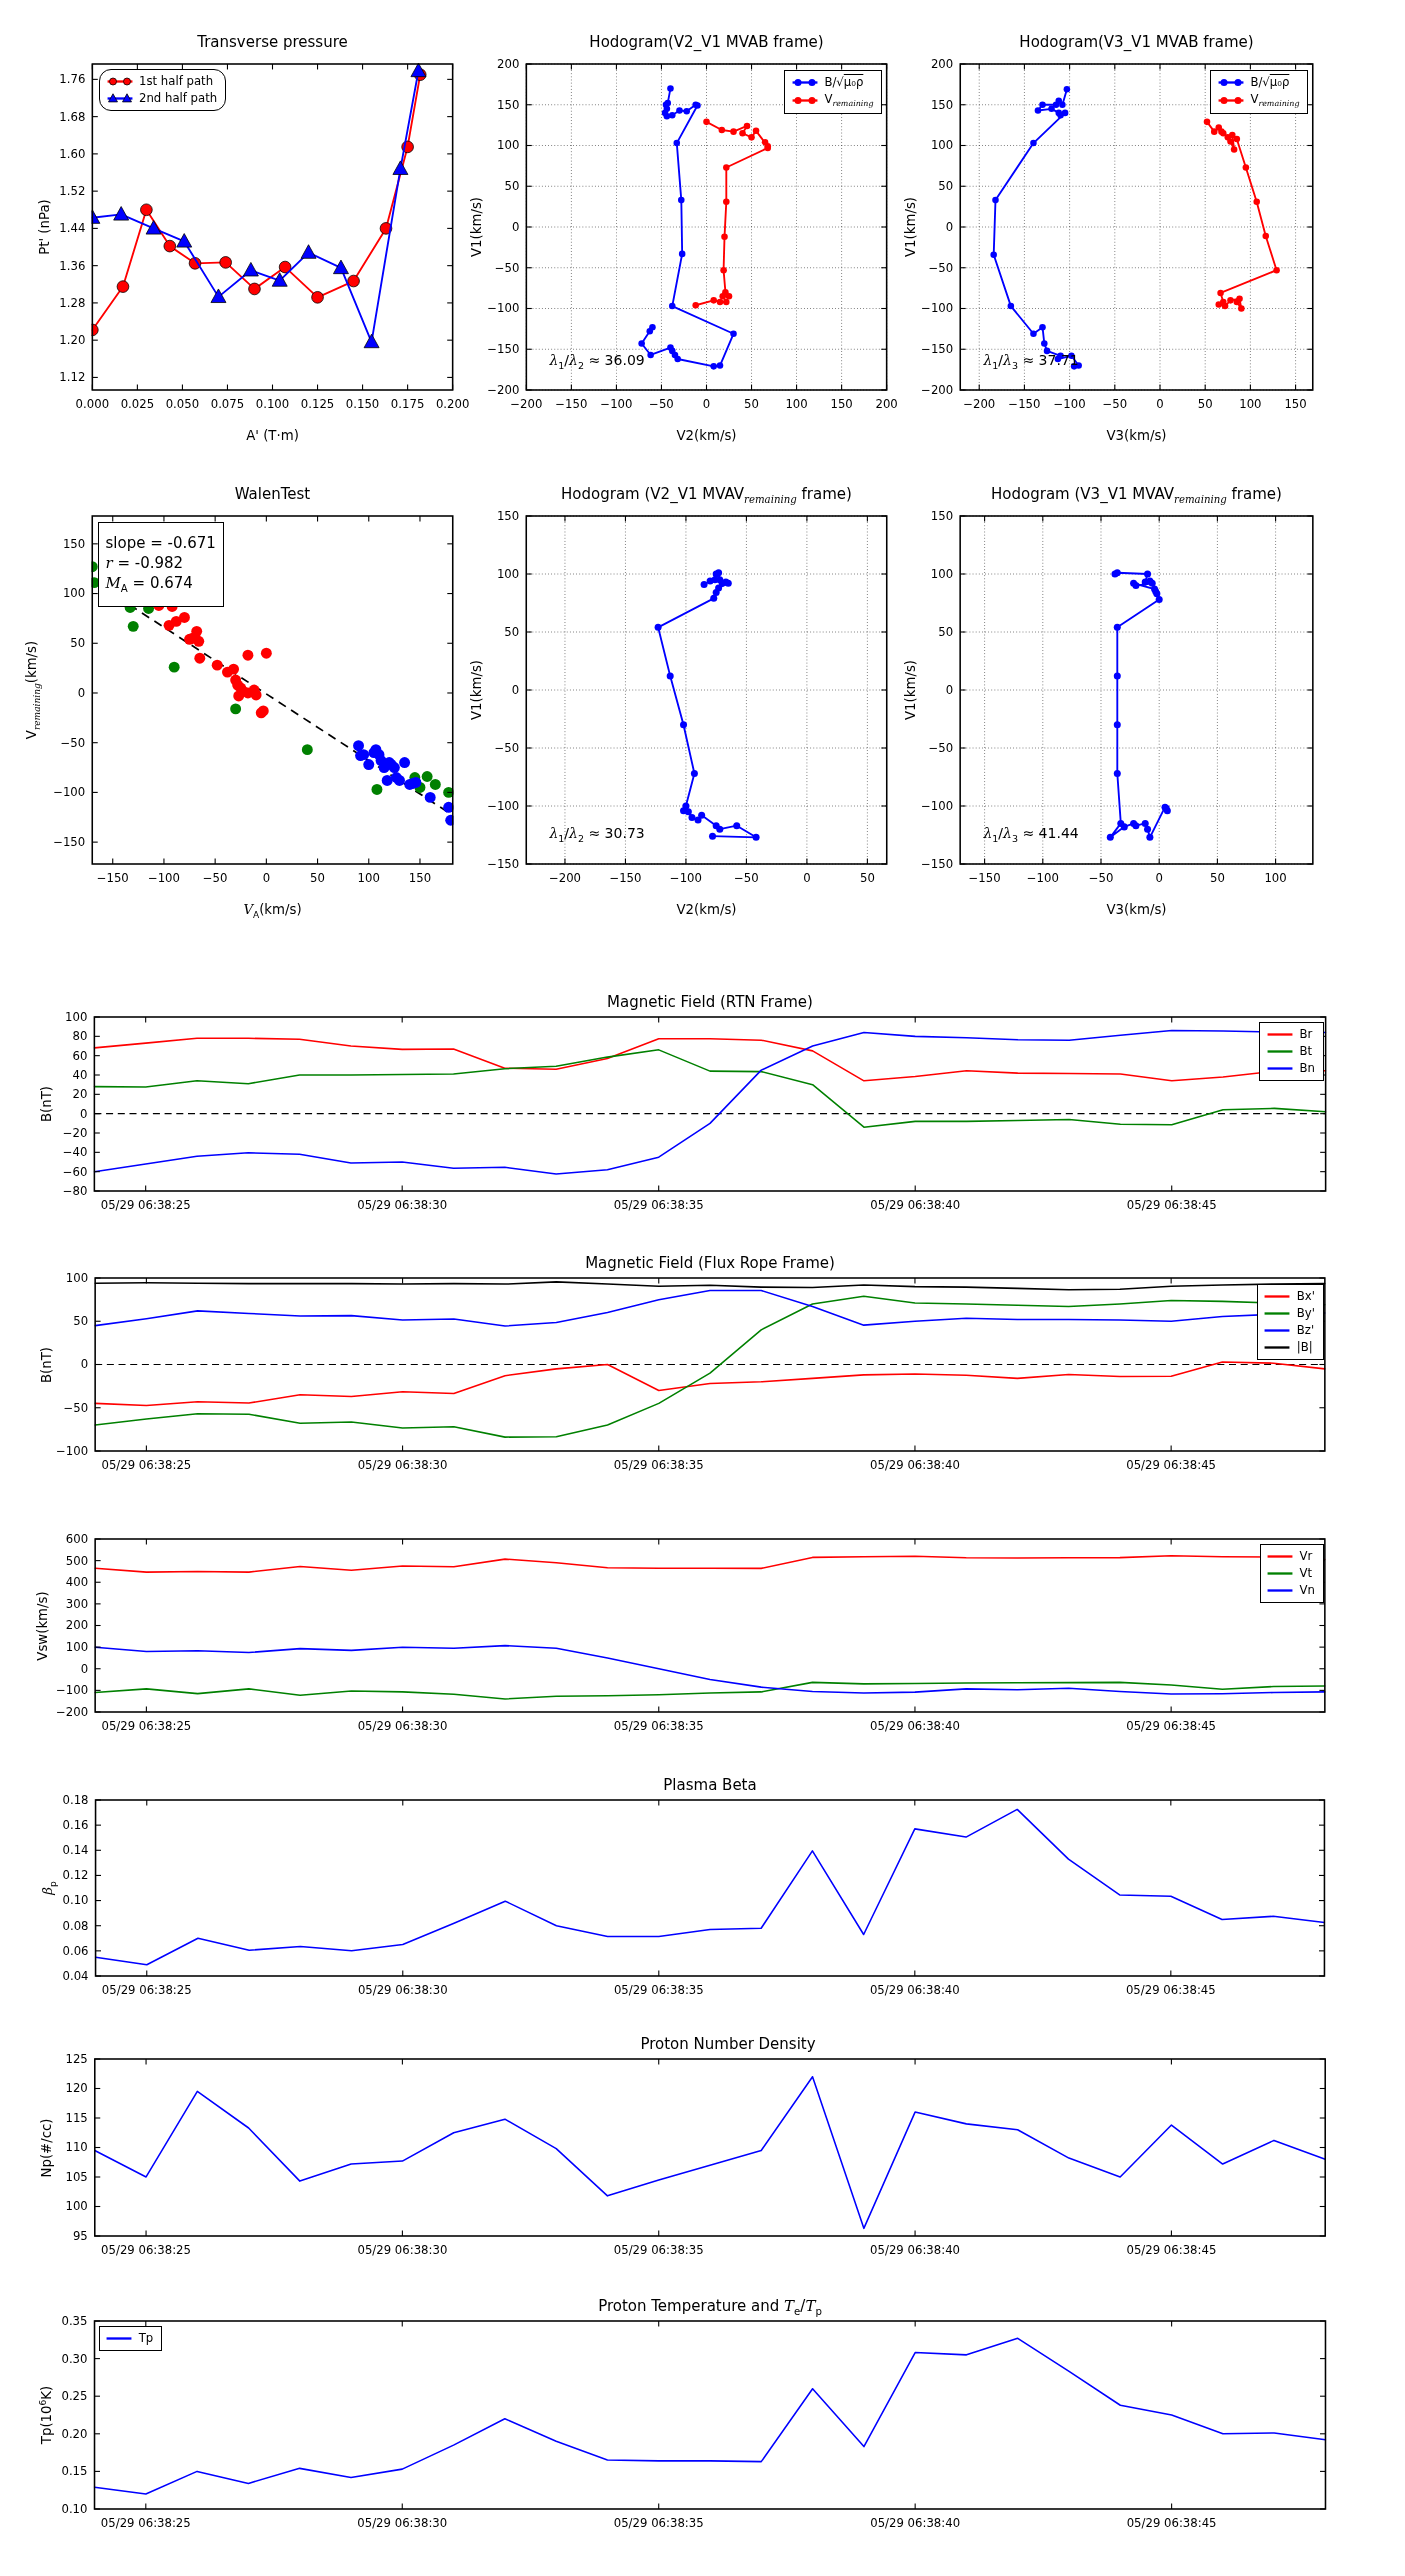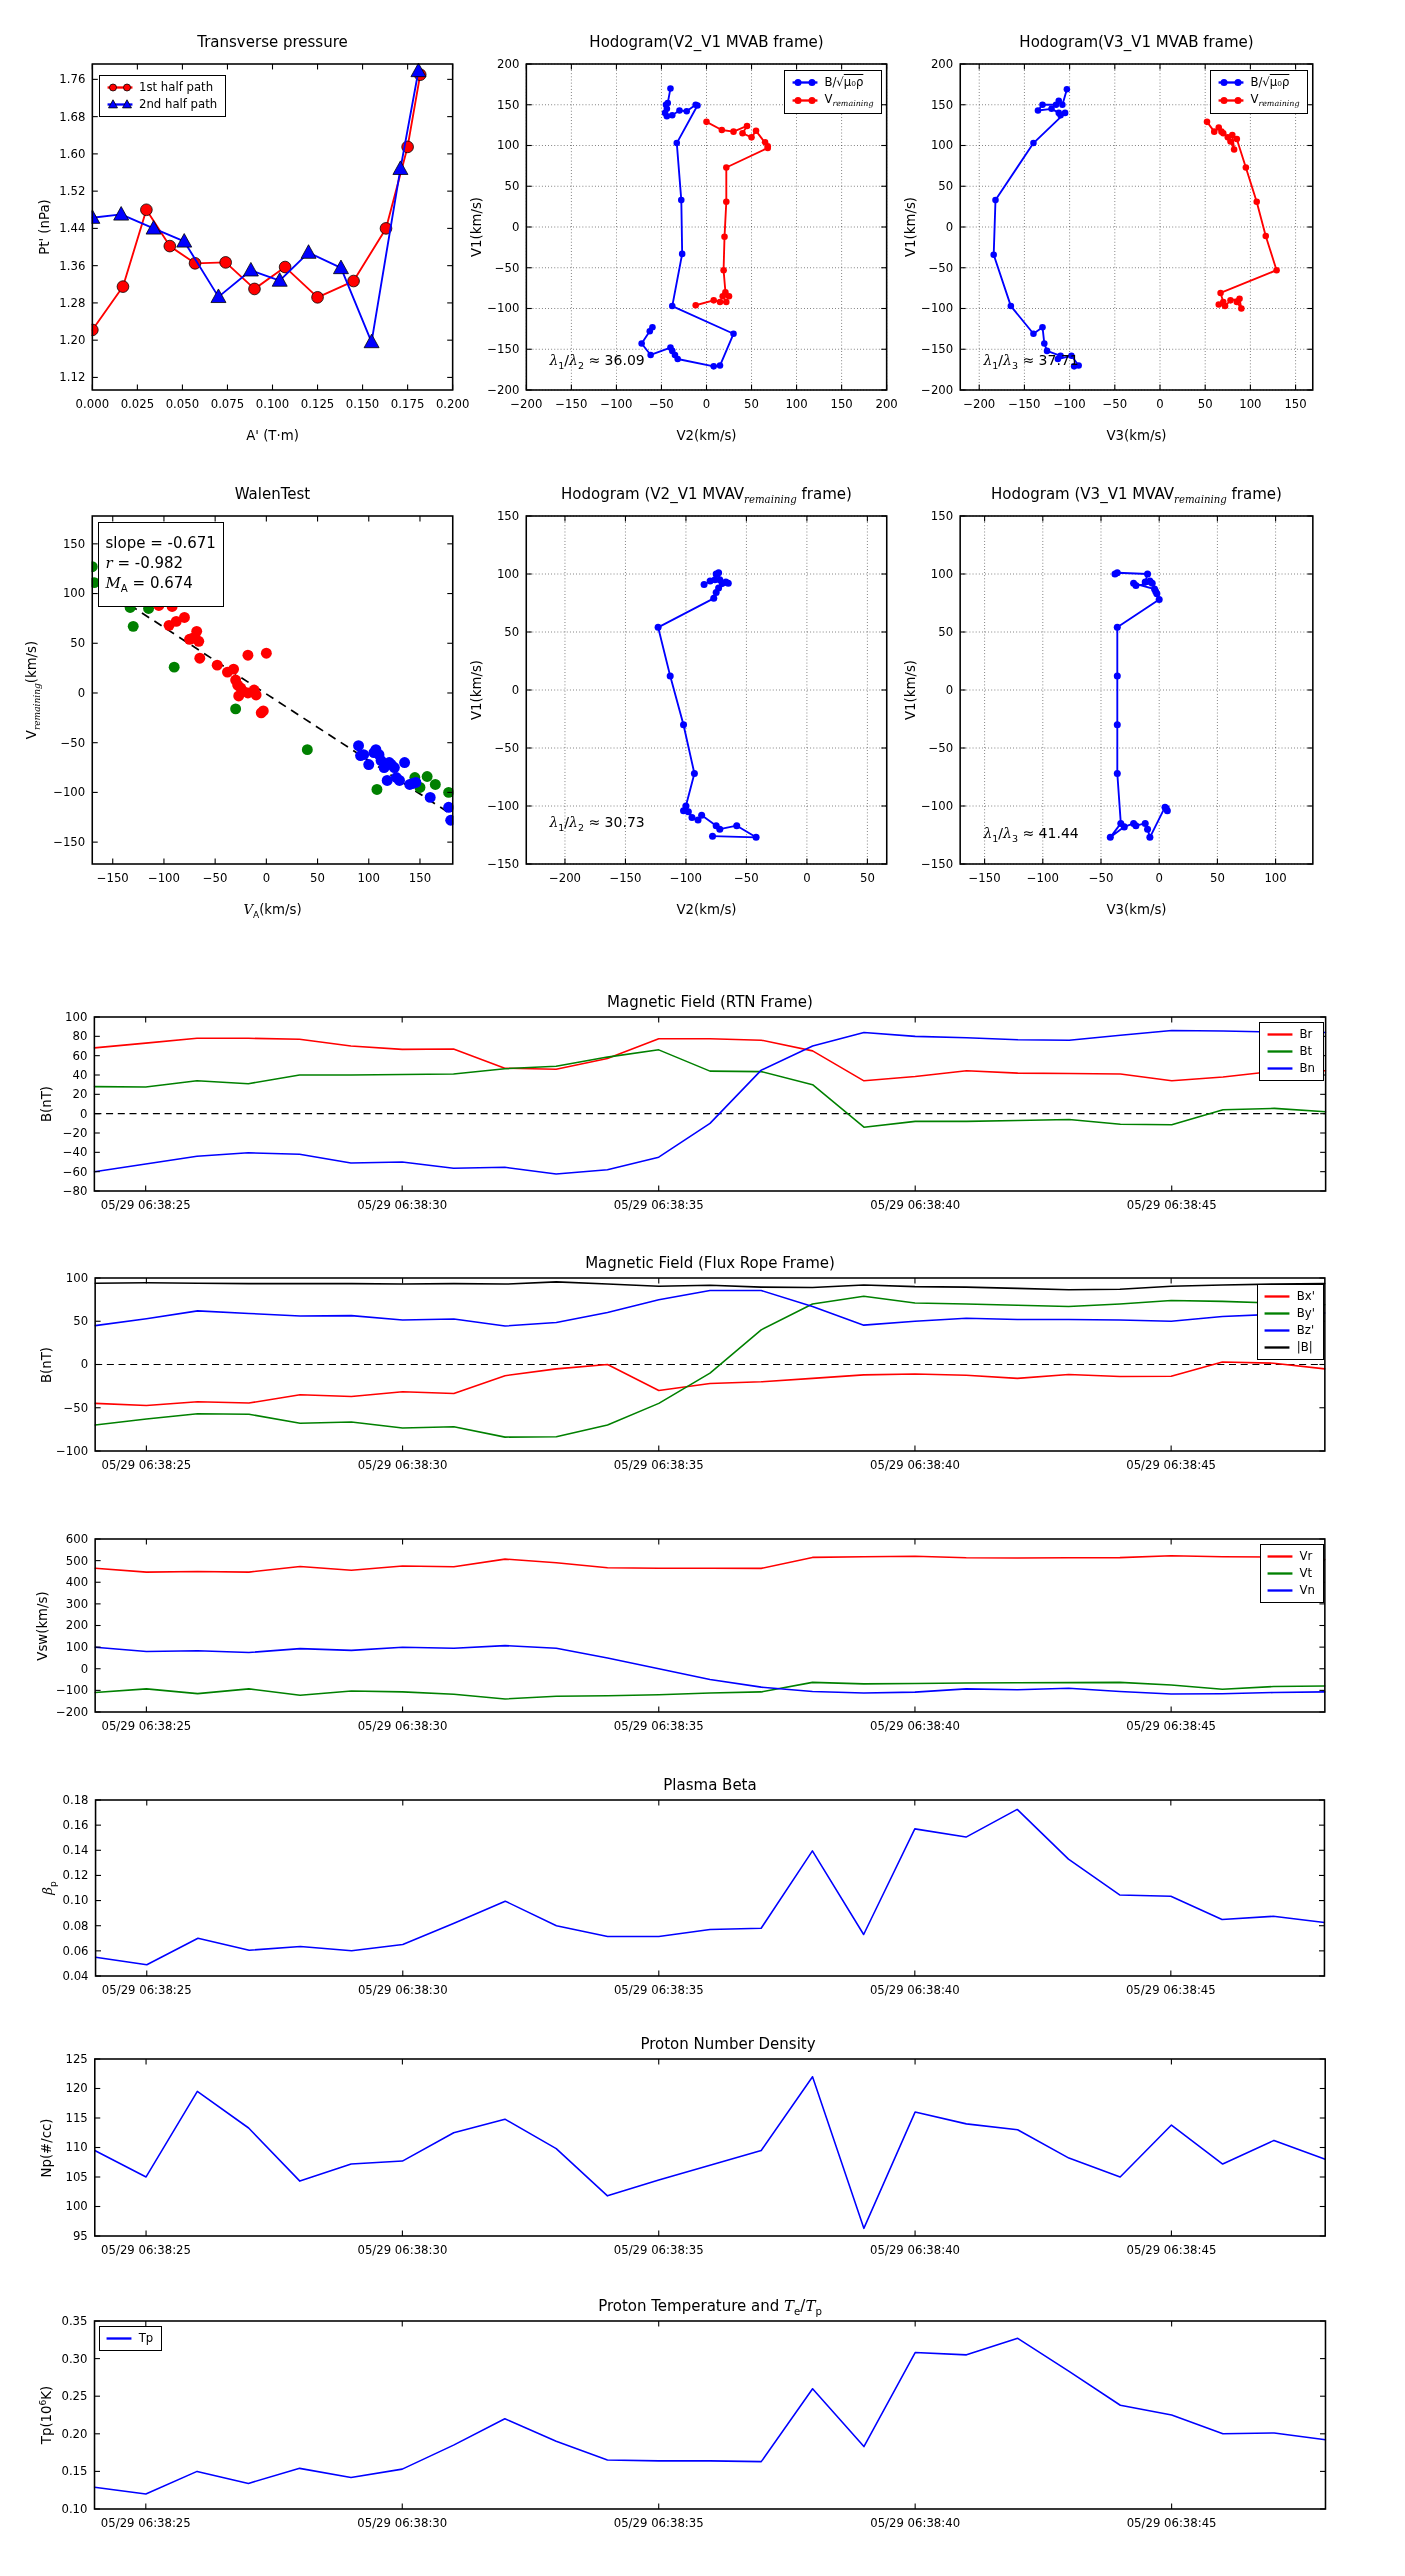--- a/index.html
+++ b/index.html
@@ -120,21 +120,21 @@
           <text x="-9" y="359.10571428571427" text-anchor="end" class="ticklabel">1.20</text>
           <text x="-9" y="311.33428571428567" text-anchor="end" class="ticklabel">1.28</text>
           <text x="-9" y="263.56285714285707" text-anchor="end" class="ticklabel">1.36</text>
           <text x="-9" y="215.79142857142858" text-anchor="end" class="ticklabel">1.44</text>
           <text x="-9" y="168.01999999999995" text-anchor="end" class="ticklabel">1.52</text>
           <text x="-9" y="120.24857142857132" text-anchor="end" class="ticklabel">1.60</text>
           <text x="-9" y="72.4771428571429" text-anchor="end" class="ticklabel">1.68</text>
           <text x="-9" y="24.705714285714237" text-anchor="end" class="ticklabel">1.76</text>
         </g>
       </svg>
-  <div class="legend" style="left: 7px; top: 11px;">
+  <div class="legend" style="left: 7px; top: 5px; border-radius: 12px;">
         <div class="lrow">
           <svg width="28" height="11" viewBox="0 0 36 14">
             <line x1="2" x2="34" y1="7" y2="7" stroke="#ff0000" stroke-width="3"></line>
             <circle cx="9" cy="7" r="4.5" fill="#ff0000" stroke="#000" stroke-width="1"></circle>
             <circle cx="27" cy="7" r="4.5" fill="#ff0000" stroke="#000" stroke-width="1"></circle>
           </svg>
           <span>1st half path</span>
         </div>
         <div class="lrow">
           <svg width="28" height="11" viewBox="0 0 36 14">
@@ -686,21 +686,21 @@
           <text x="437.19463087248323" y="469" text-anchor="middle" class="ticklabel">50</text>
           <text x="-9" y="451" text-anchor="end" class="ticklabel">−150</text>
           <text x="-9" y="376.6666666666667" text-anchor="end" class="ticklabel">−100</text>
           <text x="-9" y="302.33333333333337" text-anchor="end" class="ticklabel">−50</text>
           <text x="-9" y="228" text-anchor="end" class="ticklabel">0</text>
           <text x="-9" y="153.66666666666669" text-anchor="end" class="ticklabel">50</text>
           <text x="-9" y="79.33333333333331" text-anchor="end" class="ticklabel">100</text>
           <text x="-9" y="5" text-anchor="end" class="ticklabel">150</text>
         </g>
       </svg>
-  <div class="anno" style="left: 23.4px; bottom: 31px; text-align: right;"><i>λ</i><sub>1</sub>/<i>λ</i><sub>2</sub> ≈ 30.73</div>
+  <div class="anno" style="left: 23.4px; bottom: 20px; text-align: right;"><i>λ</i><sub>1</sub>/<i>λ</i><sub>2</sub> ≈ 30.73</div>
     </div>
   <div class="chart" style="left: 960px; top: 516px; width: 353px; height: 348px;">
     <div class="title" style="top: -31px;">Hodogram (V3_V1 MVAV<sub><i>remaining</i></sub> frame)</div>
     <div class="ylab" style="left: -50px; top: 174px;">V1(km/s)</div>
     <div class="xlab" style="top: 386px;">V3(km/s)</div>
     <svg class="plot" width="353" height="348" viewBox="0 0 452 446">
         <defs>
           <clipPath id="clip5">
             <rect x="-1" y="-1" width="454" height="448"></rect>
           </clipPath>

